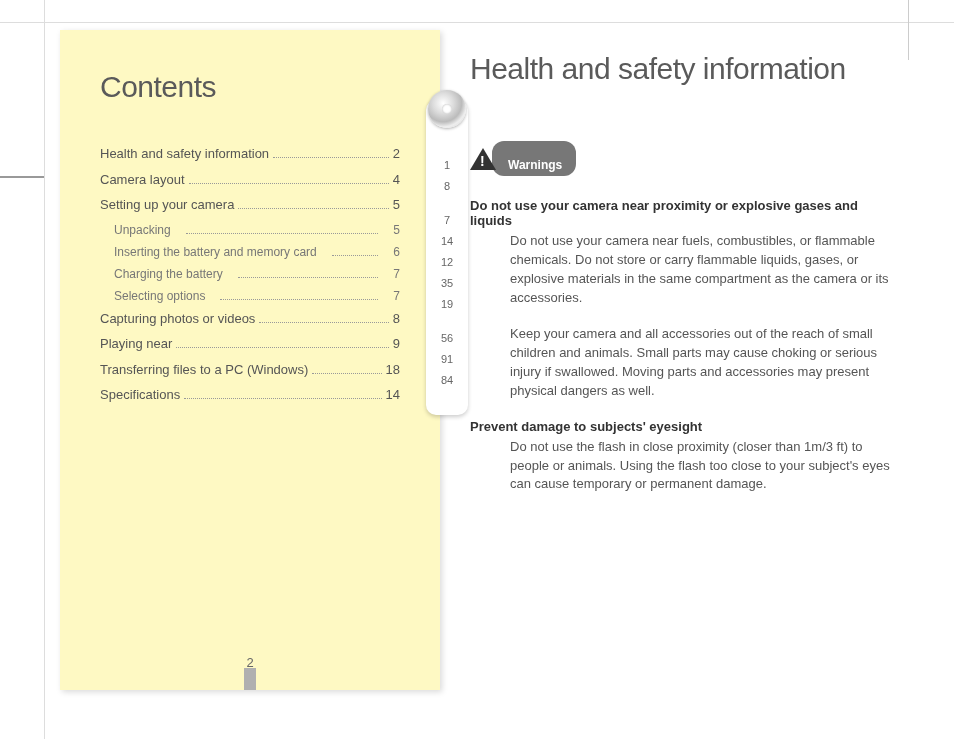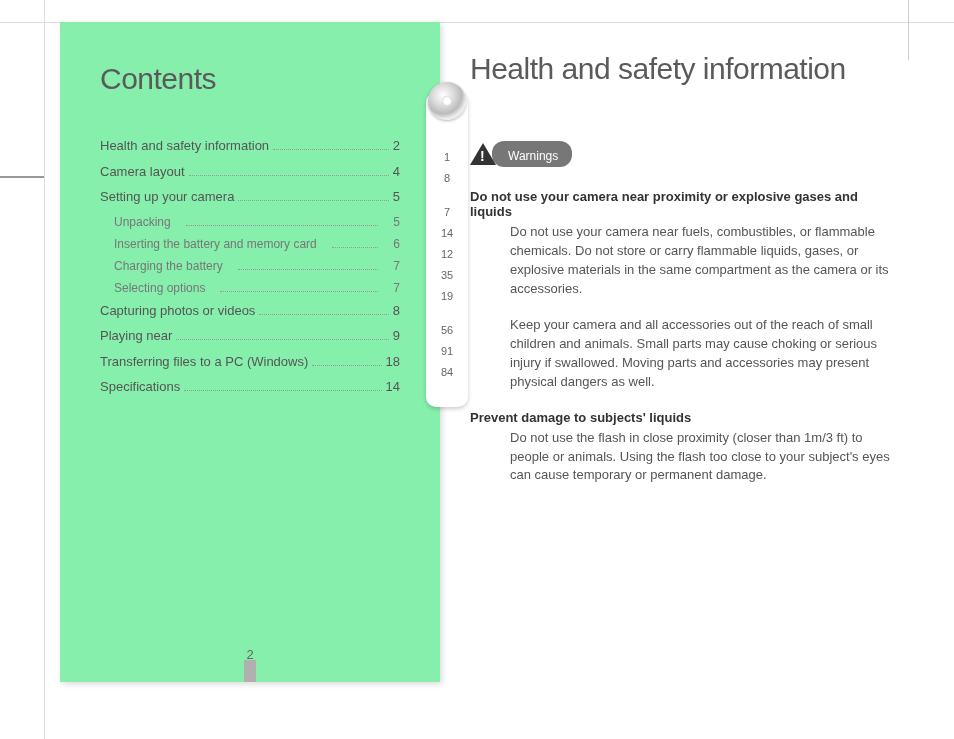--- a/index.html
+++ b/index.html
@@ -3,21 +3,21 @@
 <meta charset="utf-8">
 <style>
   * { box-sizing: border-box; margin: 0; padding: 0; }
   html, body { width: 954px; height: 739px; background: #fff; font-family: Arial, Helvetica, sans-serif; color: #444; }
   .outer { position: relative; width: 954px; height: 739px; }
   .top-rule { position: absolute; top: 22px; left: 0; width: 100%; height: 1px; background: #ddd; }
   .left-rule { position: absolute; top: 0; left: 44px; width: 1px; height: 100%; background: #ddd; }
   .right-rule { position: absolute; top: 0; left: 908px; width: 1px; height: 60px; background: #ccc; }
   .left-crop { position: absolute; top: 176px; left: 0; width: 44px; height: 2px; background: #999; }
 
-  .page-left { position: absolute; top: 22px; left: 60px; width: 380px; height: 660px; background: #86efac; box-shadow: 2px 2px 6px rgba(0,0,0,0.15); padding: 40px 40px 30px 40px; }
+  .page-left { position: absolute; top: 30px; left: 60px; width: 380px; height: 660px; background: #fef9c3; box-shadow: 2px 2px 6px rgba(0,0,0,0.15); padding: 40px 40px 30px 40px; }
   .page-right { position: absolute; top: 52px; left: 470px; width: 425px; height: 630px; }
 
   h1 { font-family: "Arial Narrow", Arial, sans-serif; font-weight: 400; font-stretch: condensed; color: #5a5a5a; letter-spacing: -0.5px; }
   .page-left h1 { font-size: 30px; margin-bottom: 40px; }
   .page-right h1 { font-size: 30px; margin-bottom: 55px; }
 
   
   .toc { font-size: 13px; color: #555; line-height: 1.5; }
   .toc-row { display: flex; align-items: baseline; margin-bottom: 6px; }
   .toc-row.sub { padding-left: 14px; font-size: 12px; color: #777; margin-bottom: 4px; gap: 11px; }
@@ -31,21 +31,21 @@
   .disc { position: absolute; top: -10px; left: 2px; width: 38px; height: 38px; border-radius: 50%; background: radial-gradient(circle at 40% 35%, #fff 0%, #ddd 30%, #bbb 55%, #eee 70%, #ccc 100%); box-shadow: 0 1px 3px rgba(0,0,0,0.3); }
   .disc::after { content:""; position:absolute; top:14px; left:14px; width:10px; height:10px; border-radius:50%; background:#fff; box-shadow: inset 0 0 2px #aaa; }
 
   .page-num { position:absolute; bottom: 20px; left: 50%; transform: translateX(-50%); font-size: 13px; color:#666; }
   .page-tab { position:absolute; bottom: 0; left: 50%; transform: translateX(-50%); width: 12px; height: 22px; background:#b0b0b0; }
 
   
   .warn-badge { display:flex; align-items:center; margin-bottom: 22px; }
   .warn-icon { width: 0; height: 0; border-left: 13px solid transparent; border-right: 13px solid transparent; border-bottom: 22px solid #333; position: relative; margin-right: -4px; z-index:2; }
   .warn-icon::after { content:"!"; position:absolute; left:-3px; top:5px; color:#fff; font-size:14px; font-weight:bold; }
-  .warn-pill { background:#777; color:#fff; font-size:12px; font-weight:normal; padding: 8px 14px 4px 16px; border-radius: 12px; }
+  .warn-pill { background:#777; color:#fff; font-size:12px; font-weight:bold; padding: 17px 14px 4px 16px; border-radius: 12px; }
   .section-h { font-size: 13px; font-weight: bold; color:#333; margin-bottom: 4px; }
   .section-p { font-size: 13px; color:#555; line-height: 1.45; margin-bottom: 18px; padding-left: 40px; }
 </style>
 </head>
 <body>
 
 <div class="outer">
   <div class="top-rule"></div>
   <div class="left-rule"></div>
   <div class="right-rule"></div>
@@ -137,17 +137,17 @@
 
     <div class="warn-badge">
       <div class="warn-icon"></div>
       <div class="warn-pill">Warnings</div>
     </div>
 
     <div id="sections">
         <div class="section-h">Do not use your camera near proximity or explosive gases and liquids</div>
         <div class="section-p">Do not use your camera near fuels, combustibles, or flammable chemicals. Do not store or carry flammable liquids, gases, or explosive materials in the same compartment as the camera or its accessories.</div>
         <div class="section-p">Keep your camera and all accessories out of the reach of small children and animals. Small parts may cause choking or serious injury if swallowed. Moving parts and accessories may present physical dangers as well.</div>
-        <div class="section-h">Prevent damage to subjects' liquids</div>
+        <div class="section-h">Prevent damage to subjects' eyesight</div>
         <div class="section-p">Do not use the flash in close proximity (closer than 1m/3 ft) to people or animals. Using the flash too close to your subject's eyes can cause temporary or permanent damage.</div>
       </div>
   </div>
 </div>
 
 </body></html>

